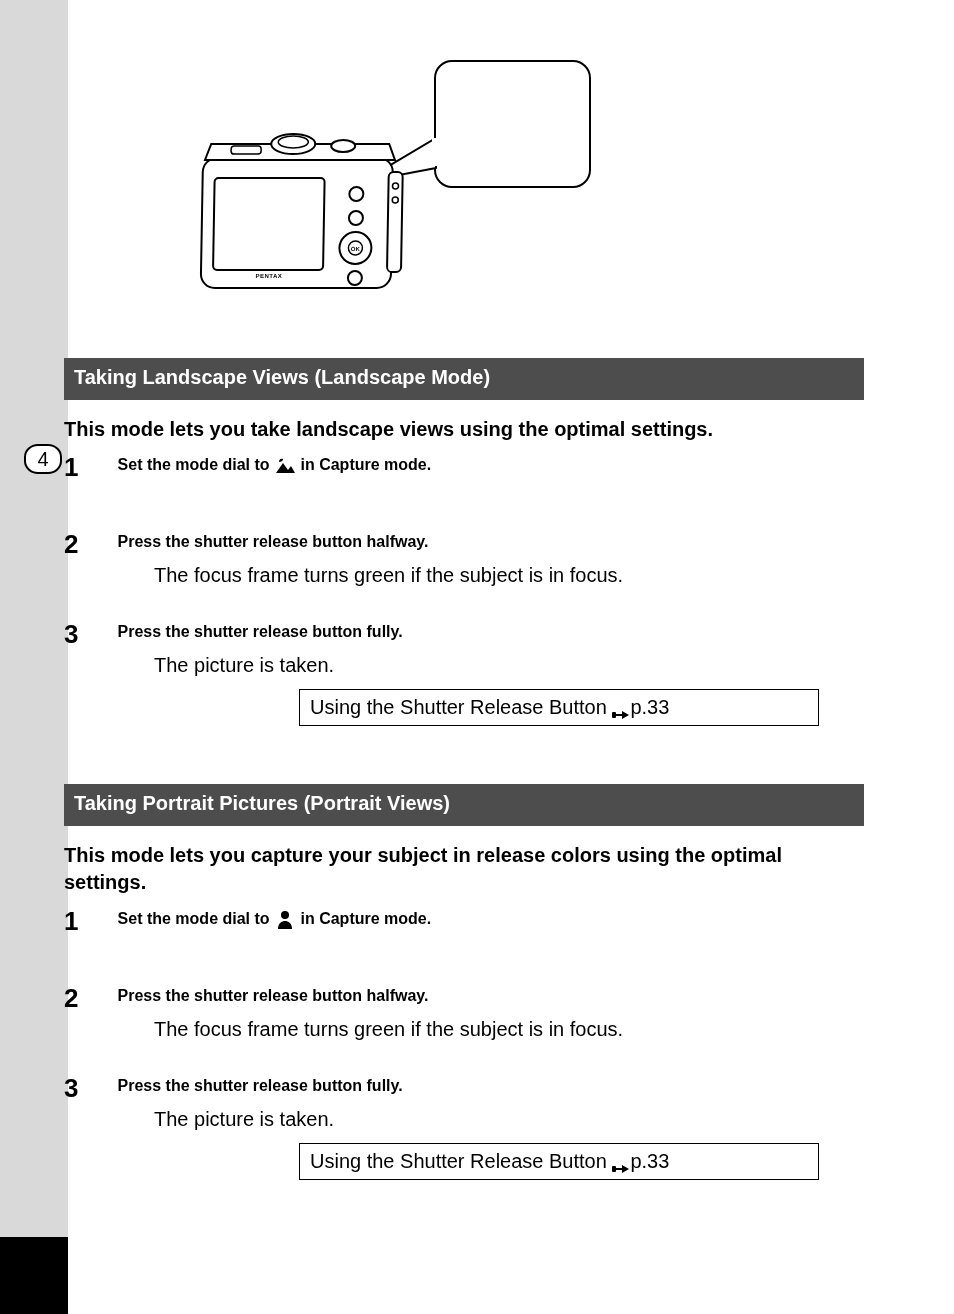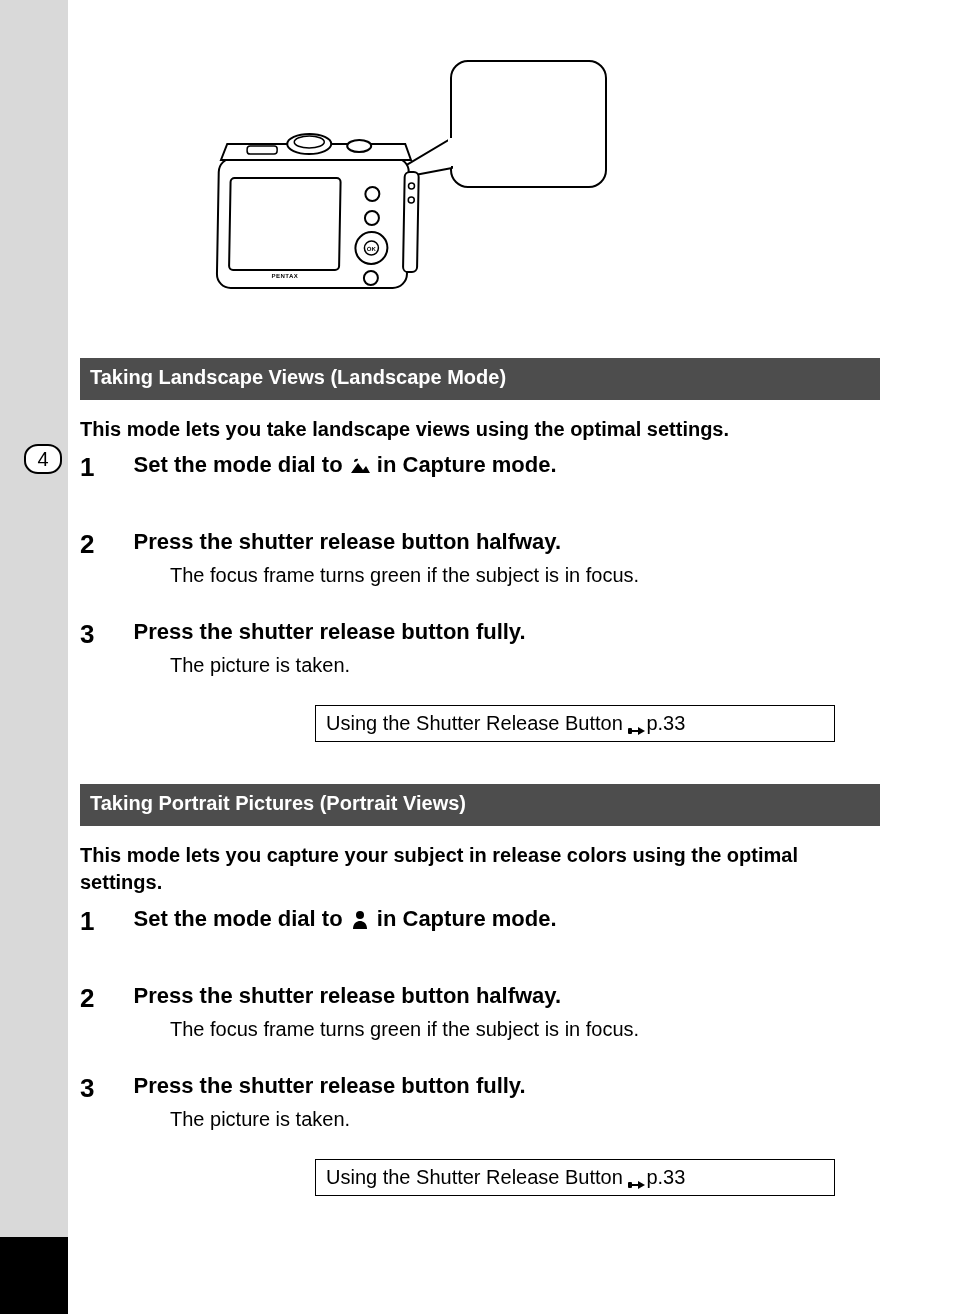--- a/index.html
+++ b/index.html
@@ -43,21 +43,21 @@
     height: 26px;
     border: 2px solid #000;
     border-radius: 14px / 13px;
     background: #fff;
     text-align: center;
     font-size: 20px;
     line-height: 26px;
   }
   .content {
     position: absolute;
-    left: 80px;
+    left: 64px;
     top: 0;
     width: 856px;
     height: 100%;
   }
   .illustration {
     position: absolute;
     left: 130px;
     top: 60px;
     width: 400px;
     height: 280px;
@@ -121,41 +121,41 @@
   .step-num {
     display: inline-block;
     width: 48px;
     font-weight: bold;
     font-size: 26px;
     vertical-align: top;
   }
   .step-title {
     display: inline;
     font-weight: bold;
-    font-size: 22px;
+    font-size: 16px;
   }
   .step-desc {
     margin-left: 90px;
     max-width: 470px;
   }
   .mode-icon {
     display: inline-block;
     width: 22px;
     height: 22px;
     vertical-align: middle;
   }
   .ref-box {
     border: 1.5px solid #000;
     padding: 4px 10px;
     display: inline-block;
     width: 520px;
     box-sizing: border-box;
   }
   .ref-wrap {
-    margin-top: 26px;
+    margin-top: 10px;
     margin-left: 235px;
   }
   .pointer-icon {
     display: inline-block;
     width: 18px;
     height: 14px;
     vertical-align: middle;
   }
   .pentax-label {
     font-size: 6px;

